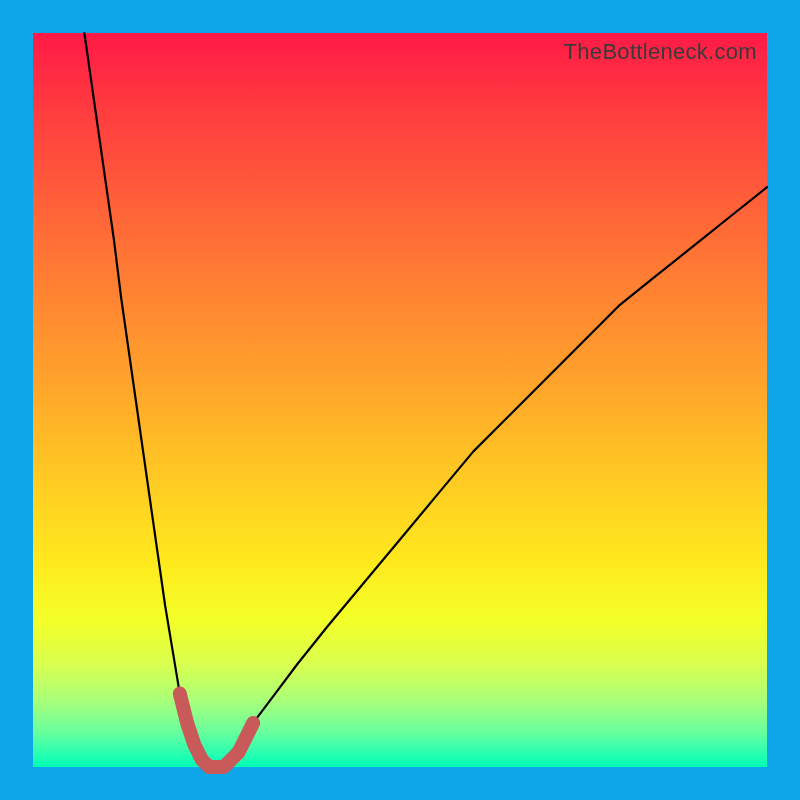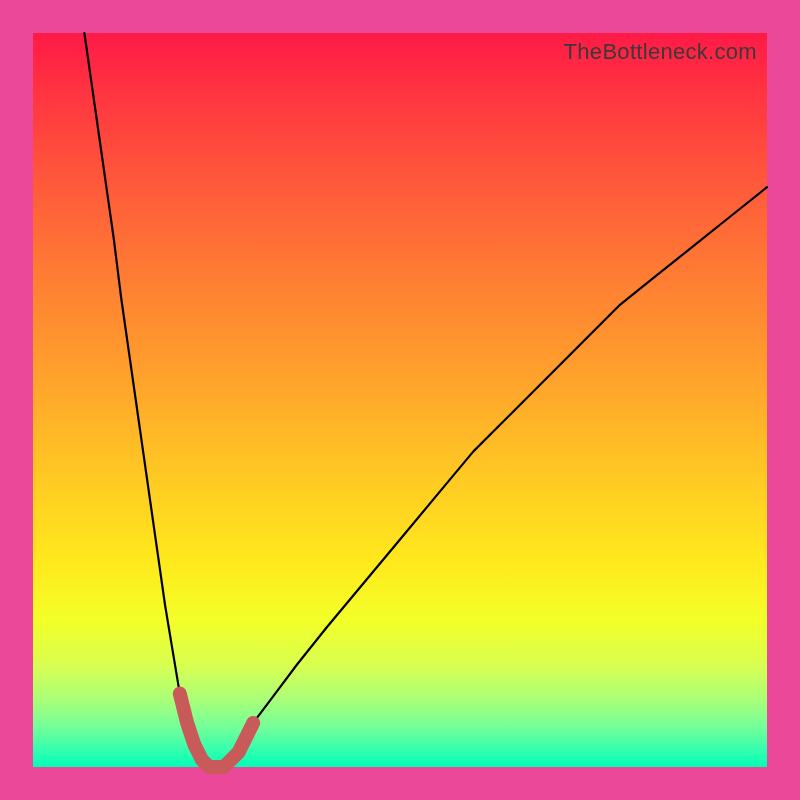--- a/index.html
+++ b/index.html
@@ -7,21 +7,21 @@
     padding: 0;
     width: 800px;
     height: 800px;
     overflow: hidden;
     font-family: Arial, Helvetica, sans-serif;
   }
   .frame {
     position: relative;
     width: 800px;
     height: 800px;
-    background: #ec4899;
+    background: #0ea5e9;
     box-sizing: border-box;
   }
   .plot-area {
     position: absolute;
     left: 33px;
     top: 33px;
     width: 734px;
     height: 734px;
     background: linear-gradient(
       to bottom,

